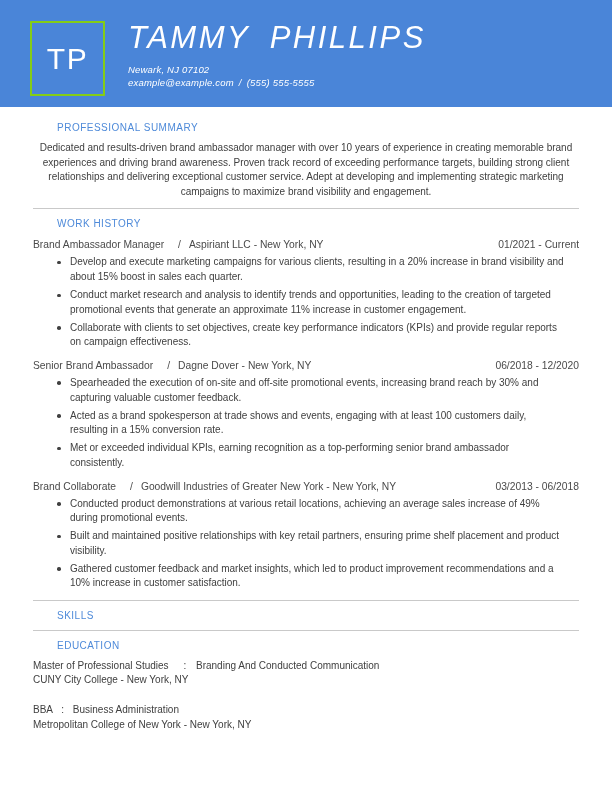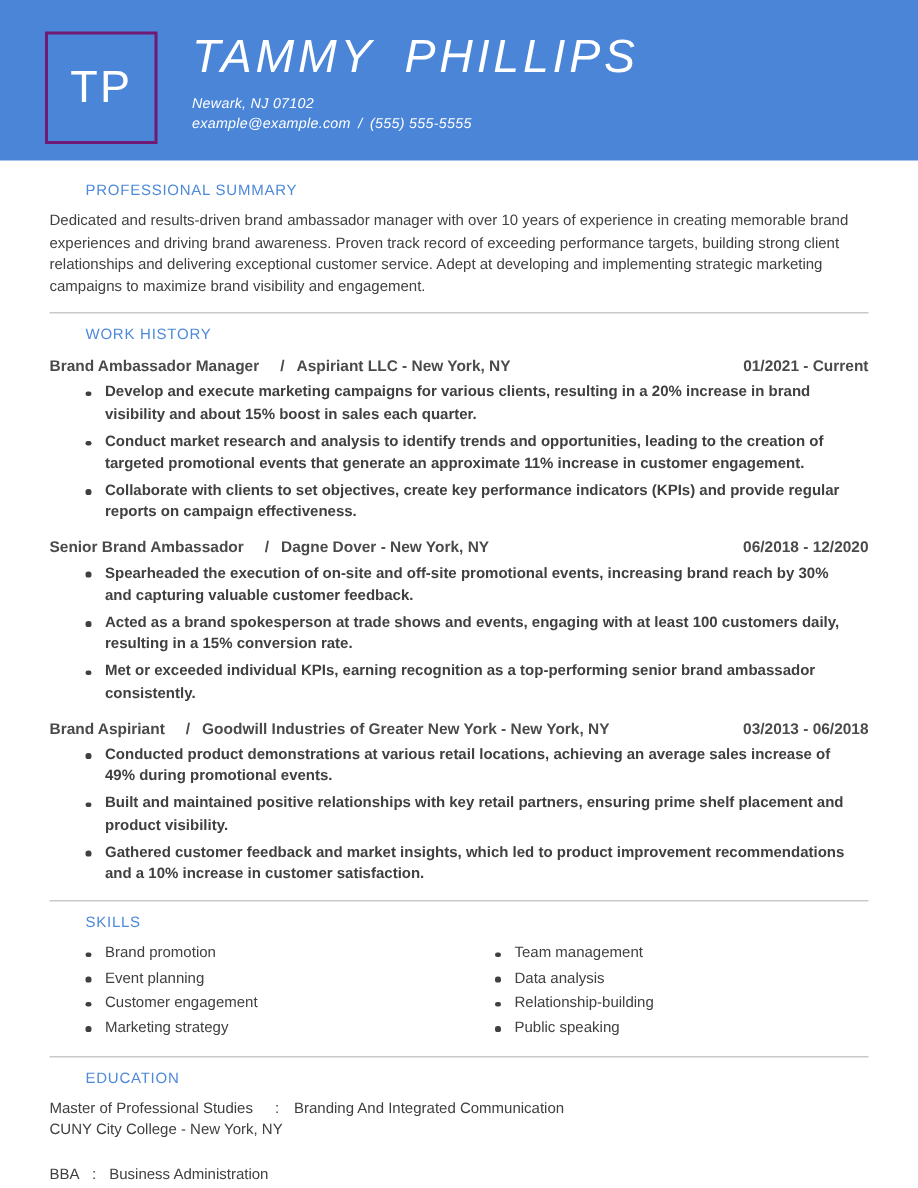--- a/index.html
+++ b/index.html
@@ -14,21 +14,21 @@
   .header {
     height: 107px;
     background: #4a85d8;
     box-sizing: border-box;
     display: flex;
     align-items: flex-start;
     padding: 21px 0 0 30px;
   }
   .monogram {
     width: 71px; height: 71px;
-    border: 2px solid #701a75;
+    border: 2px solid #84cc16;
     display: flex; align-items: center; justify-content: center;
     color: #ffffff;
     font-size: 30px;
     letter-spacing: 1.5px;
     flex: 0 0 auto;
   }
   .header-info { margin-left: 23px; padding-top: 1px; font-style: italic; }
   .name {
     color: #ffffff;
     font-size: 31px;
@@ -54,20 +54,21 @@
     font-weight: 400;
     letter-spacing: 0.5px;
     margin: 0 0 8px 0;
     padding-left: 24px;
   }
   .summary-text {
     font-size: 10px;
     line-height: 14.6px;
     color: #404040;
     margin: 0;
+    text-align: center;
   }
   .divider {
     border: none;
     border-top: 1px solid #c9c9c9;
     margin: 9px 0 9px 0;
   }
   
   .job-line {
     display: flex;
     align-items: baseline;
@@ -88,21 +89,21 @@
     margin-bottom: 3.5px;
   }
   ul.bullets li::before {
     content: "";
     position: absolute;
     left: 24px; top: 5.5px;
     width: 3.5px; height: 3.5px;
     border-radius: 50%;
     background: #404040;
   }
-  .job { margin-bottom: 9px; font-weight: bold; }
+  .job { margin-bottom: 9px; }
   
   .skills-columns { display: flex; }
   .skills-columns ul { width: 50%; box-sizing: border-box; }
   .skills-columns ul.bullets li { line-height: 14px; margin-bottom: 2.5px; }
   
   .edu-entry {
     font-size: 10px;
     color: #404040;
     line-height: 14.2px;
     margin-bottom: 16px;
@@ -163,63 +164,49 @@
         </div>
         <ul class="bullets">
           <li>Spearheaded the execution of on-site and off-site promotional events, increasing brand reach by 30% and capturing valuable customer feedback.</li>
           <li>Acted as a brand spokesperson at trade shows and events, engaging with at least 100 customers daily, resulting in a 15% conversion rate.</li>
           <li>Met or exceeded individual KPIs, earning recognition as a top-performing senior brand ambassador consistently.</li>
         </ul>
       </div>
 
       <div class="job">
         <div class="job-line">
-          <span>Brand Aspiriant</span>
+          <span>Brand Collaborate</span>
           <span class="job-sep">/</span>
           <span>Goodwill Industries of Greater New York - New York, NY</span>
           <span class="job-dates">03/2013 - 06/2018</span>
         </div>
         <ul class="bullets">
           <li>Conducted product demonstrations at various retail locations, achieving an average sales increase of 49% during promotional events.</li>
           <li>Built and maintained positive relationships with key retail partners, ensuring prime shelf placement and product visibility.</li>
           <li>Gathered customer feedback and market insights, which led to product improvement recommendations and a 10% increase in customer satisfaction.</li>
         </ul>
       </div>
     </section>
 
     <hr class="divider">
 
     <section>
       <h2 class="section-heading">SKILLS</h2>
-      <div class="skills-columns">
-        <ul class="bullets">
-          <li>Brand promotion</li>
-          <li>Event planning</li>
-          <li>Customer engagement</li>
-          <li>Marketing strategy</li>
-        </ul>
-        <ul class="bullets">
-          <li>Team management</li>
-          <li>Data analysis</li>
-          <li>Relationship-building</li>
-          <li>Public speaking</li>
-        </ul>
-      </div>
     </section>
 
     <hr class="divider">
 
     <section>
       <h2 class="section-heading">EDUCATION</h2>
 
       <div class="edu-entry">
         <div>
           <span>Master of Professional Studies</span>
           <span class="edu-sep wide">:</span>
-          <span>Branding And Integrated Communication</span>
+          <span>Branding And Conducted Communication</span>
         </div>
         <div>CUNY City College - New York, NY</div>
       </div>
 
       <div class="edu-entry">
         <div>
           <span>BBA</span>
           <span class="edu-sep">:</span>
           <span>Business Administration</span>
         </div>

